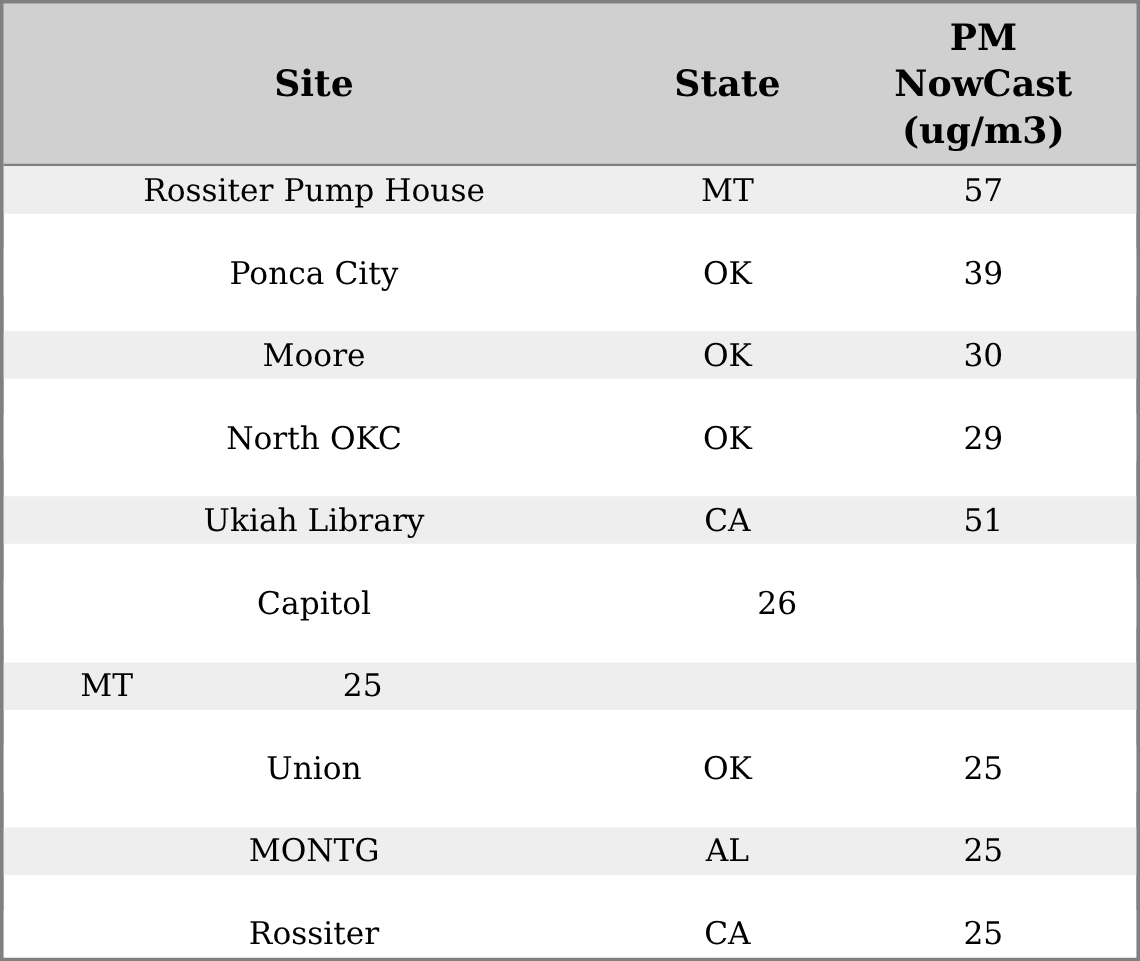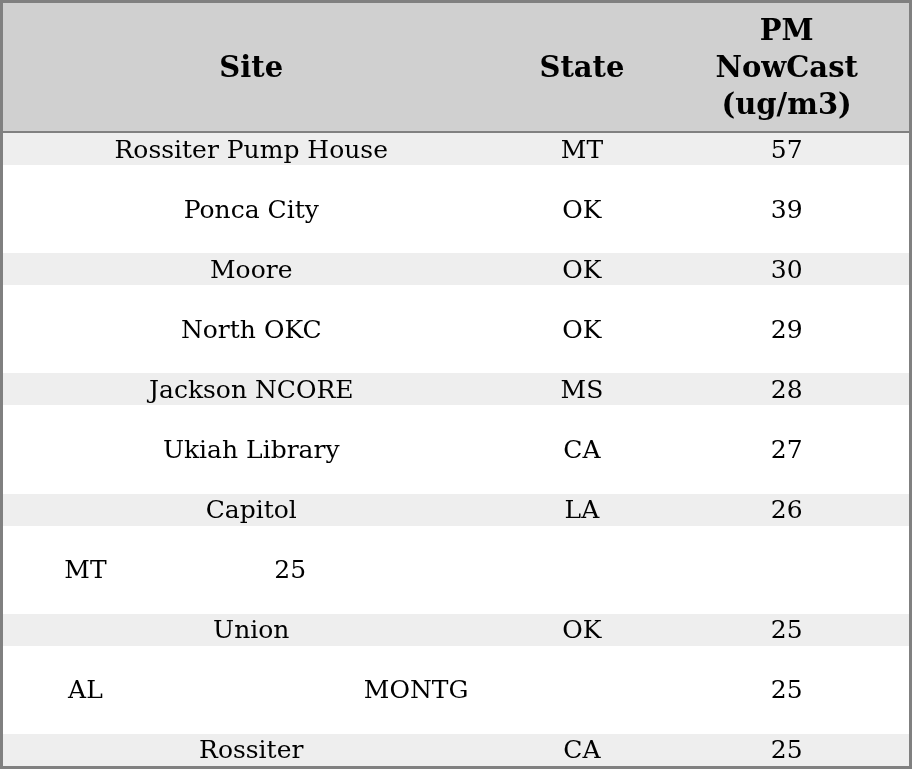--- a/index.html
+++ b/index.html
@@ -96,52 +96,46 @@
     <div class="cell col-state">OK</div>
     <div class="cell col-pm">30</div>
   </div>
 
   <div class="row">
     <div class="cell col-site">North OKC</div>
     <div class="cell col-state">OK</div>
     <div class="cell col-pm">29</div>
   </div>
 
-  <div class="row">
-    <div class="cell col-site">Jackson NCORE</div>
-    <div class="cell col-state">MS</div>
-    <div class="cell col-pm">28</div>
-  </div>
 
   <div class="row">
     <div class="cell col-site">Ukiah Library</div>
     <div class="cell col-state">CA</div>
-    <div class="cell col-pm">27</div>
+    <div class="cell col-pm">51</div>
   </div>
 
   <div class="row">
     <div class="cell col-site">Capitol</div>
-    <div class="cell col-state">LA</div>
     <div class="cell col-pm">26</div>
   </div>
 
   <div class="row">
     <div class="cell col-state">MT</div>
     <div class="cell col-pm">25</div>
   </div>
 
   <div class="row">
     <div class="cell col-site">Union</div>
     <div class="cell col-state">OK</div>
     <div class="cell col-pm">25</div>
   </div>
 
   <div class="row">
+    <div class="cell col-site">MONTG</div>
     <div class="cell col-state">AL</div>
-    <div class="cell col-site">MONTG</div>
     <div class="cell col-pm">25</div>
   </div>
 
   <div class="row">
     <div class="cell col-site">Rossiter</div>
     <div class="cell col-state">CA</div>
     <div class="cell col-pm">25</div>
   </div>
 </div>
 

